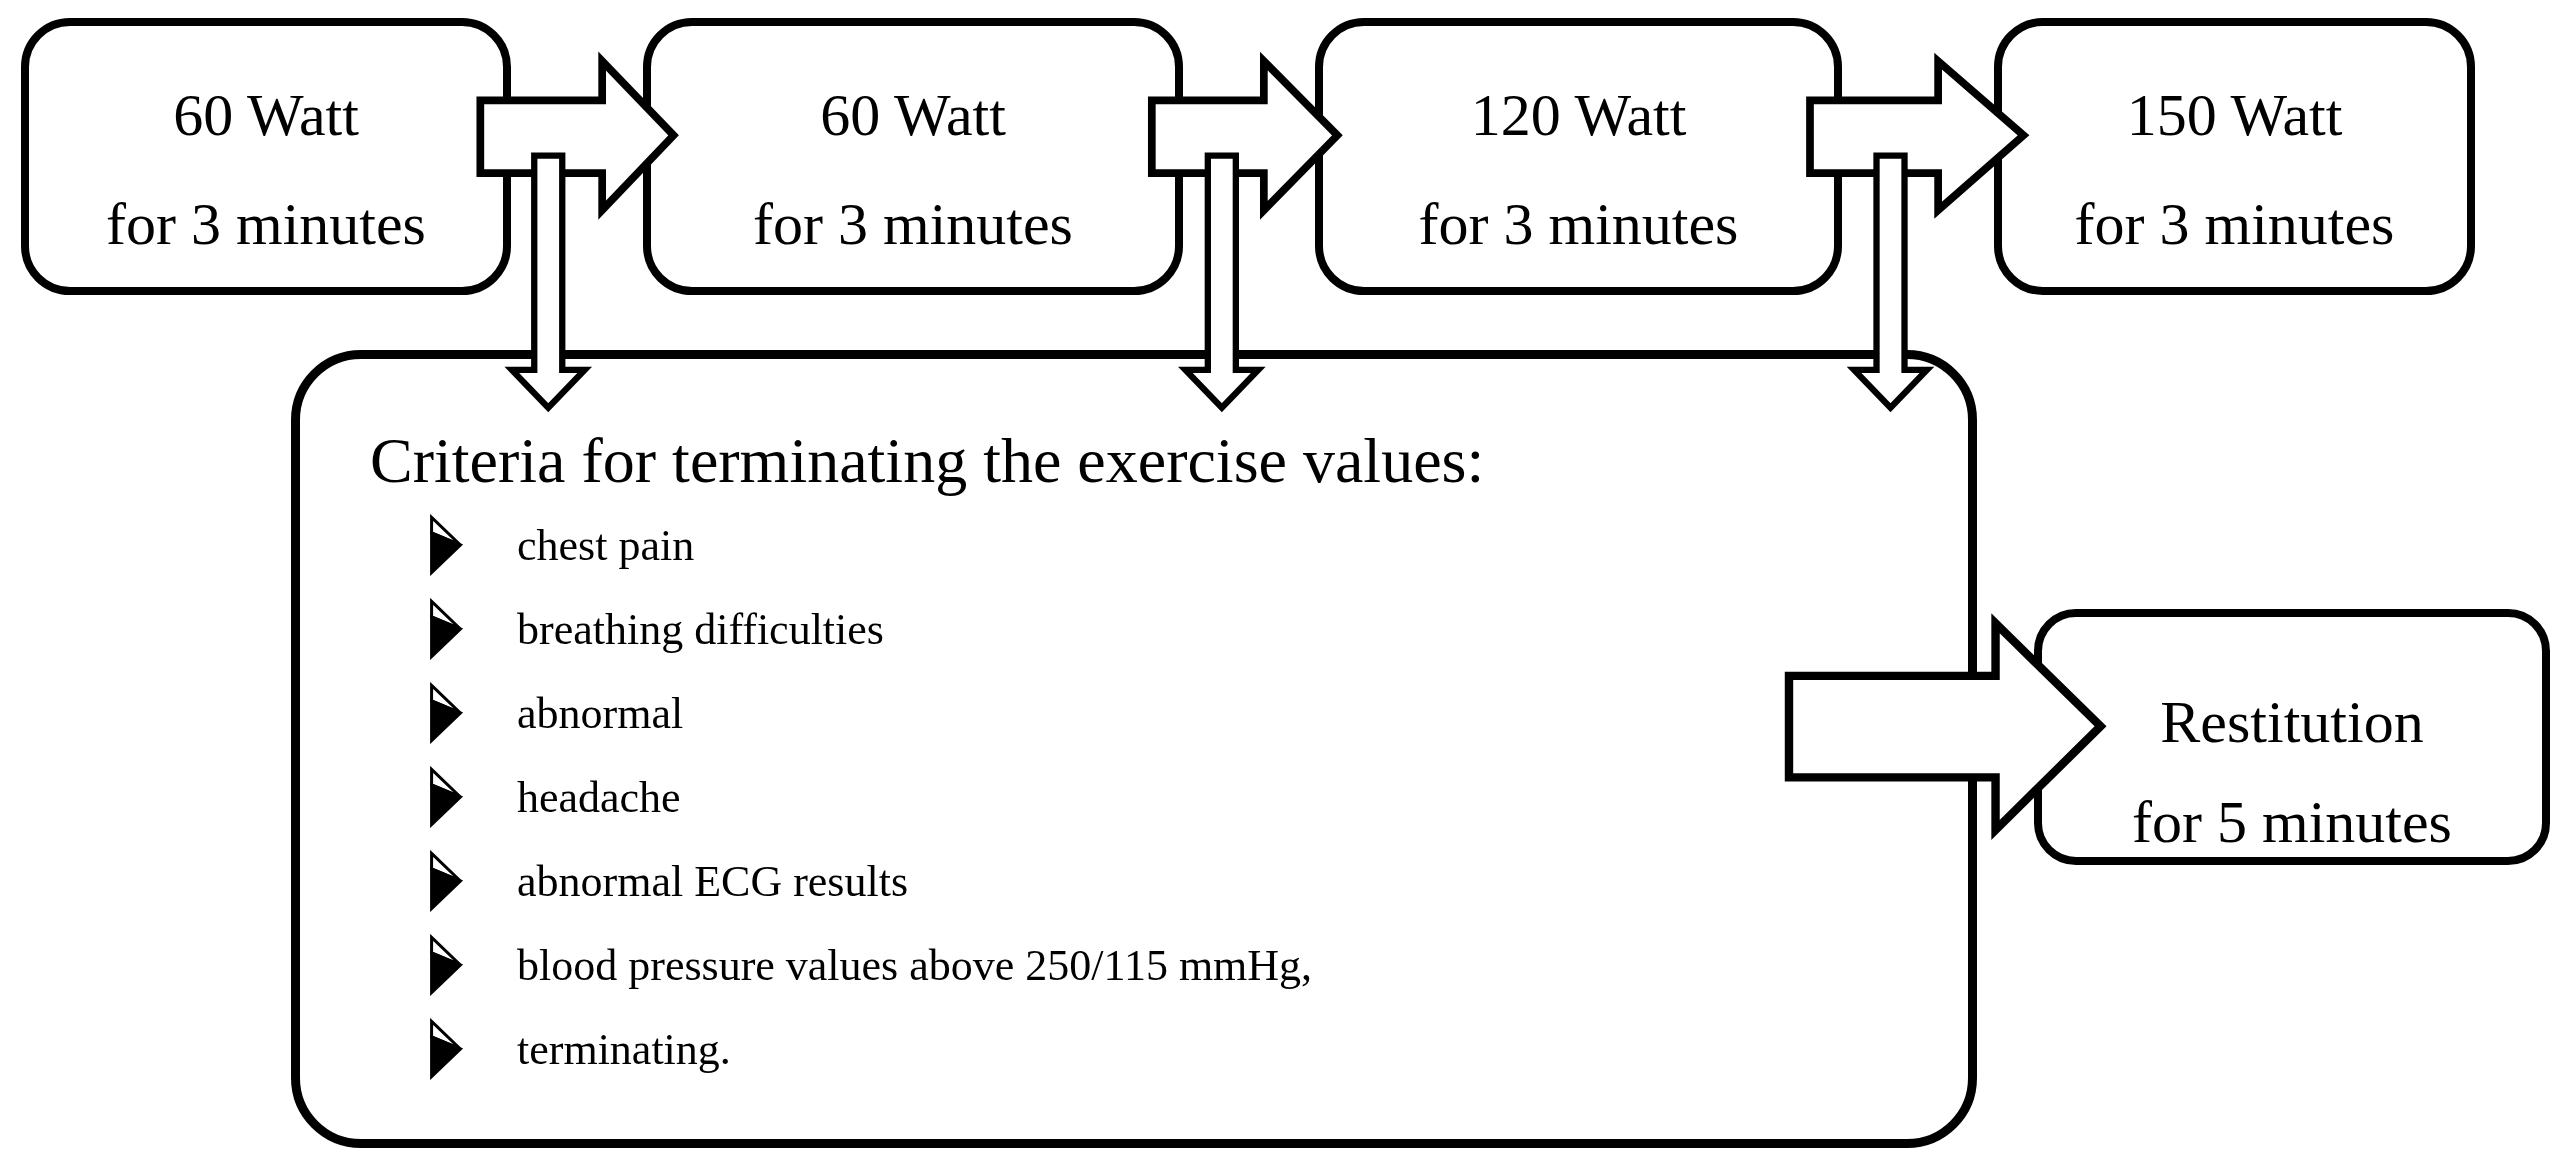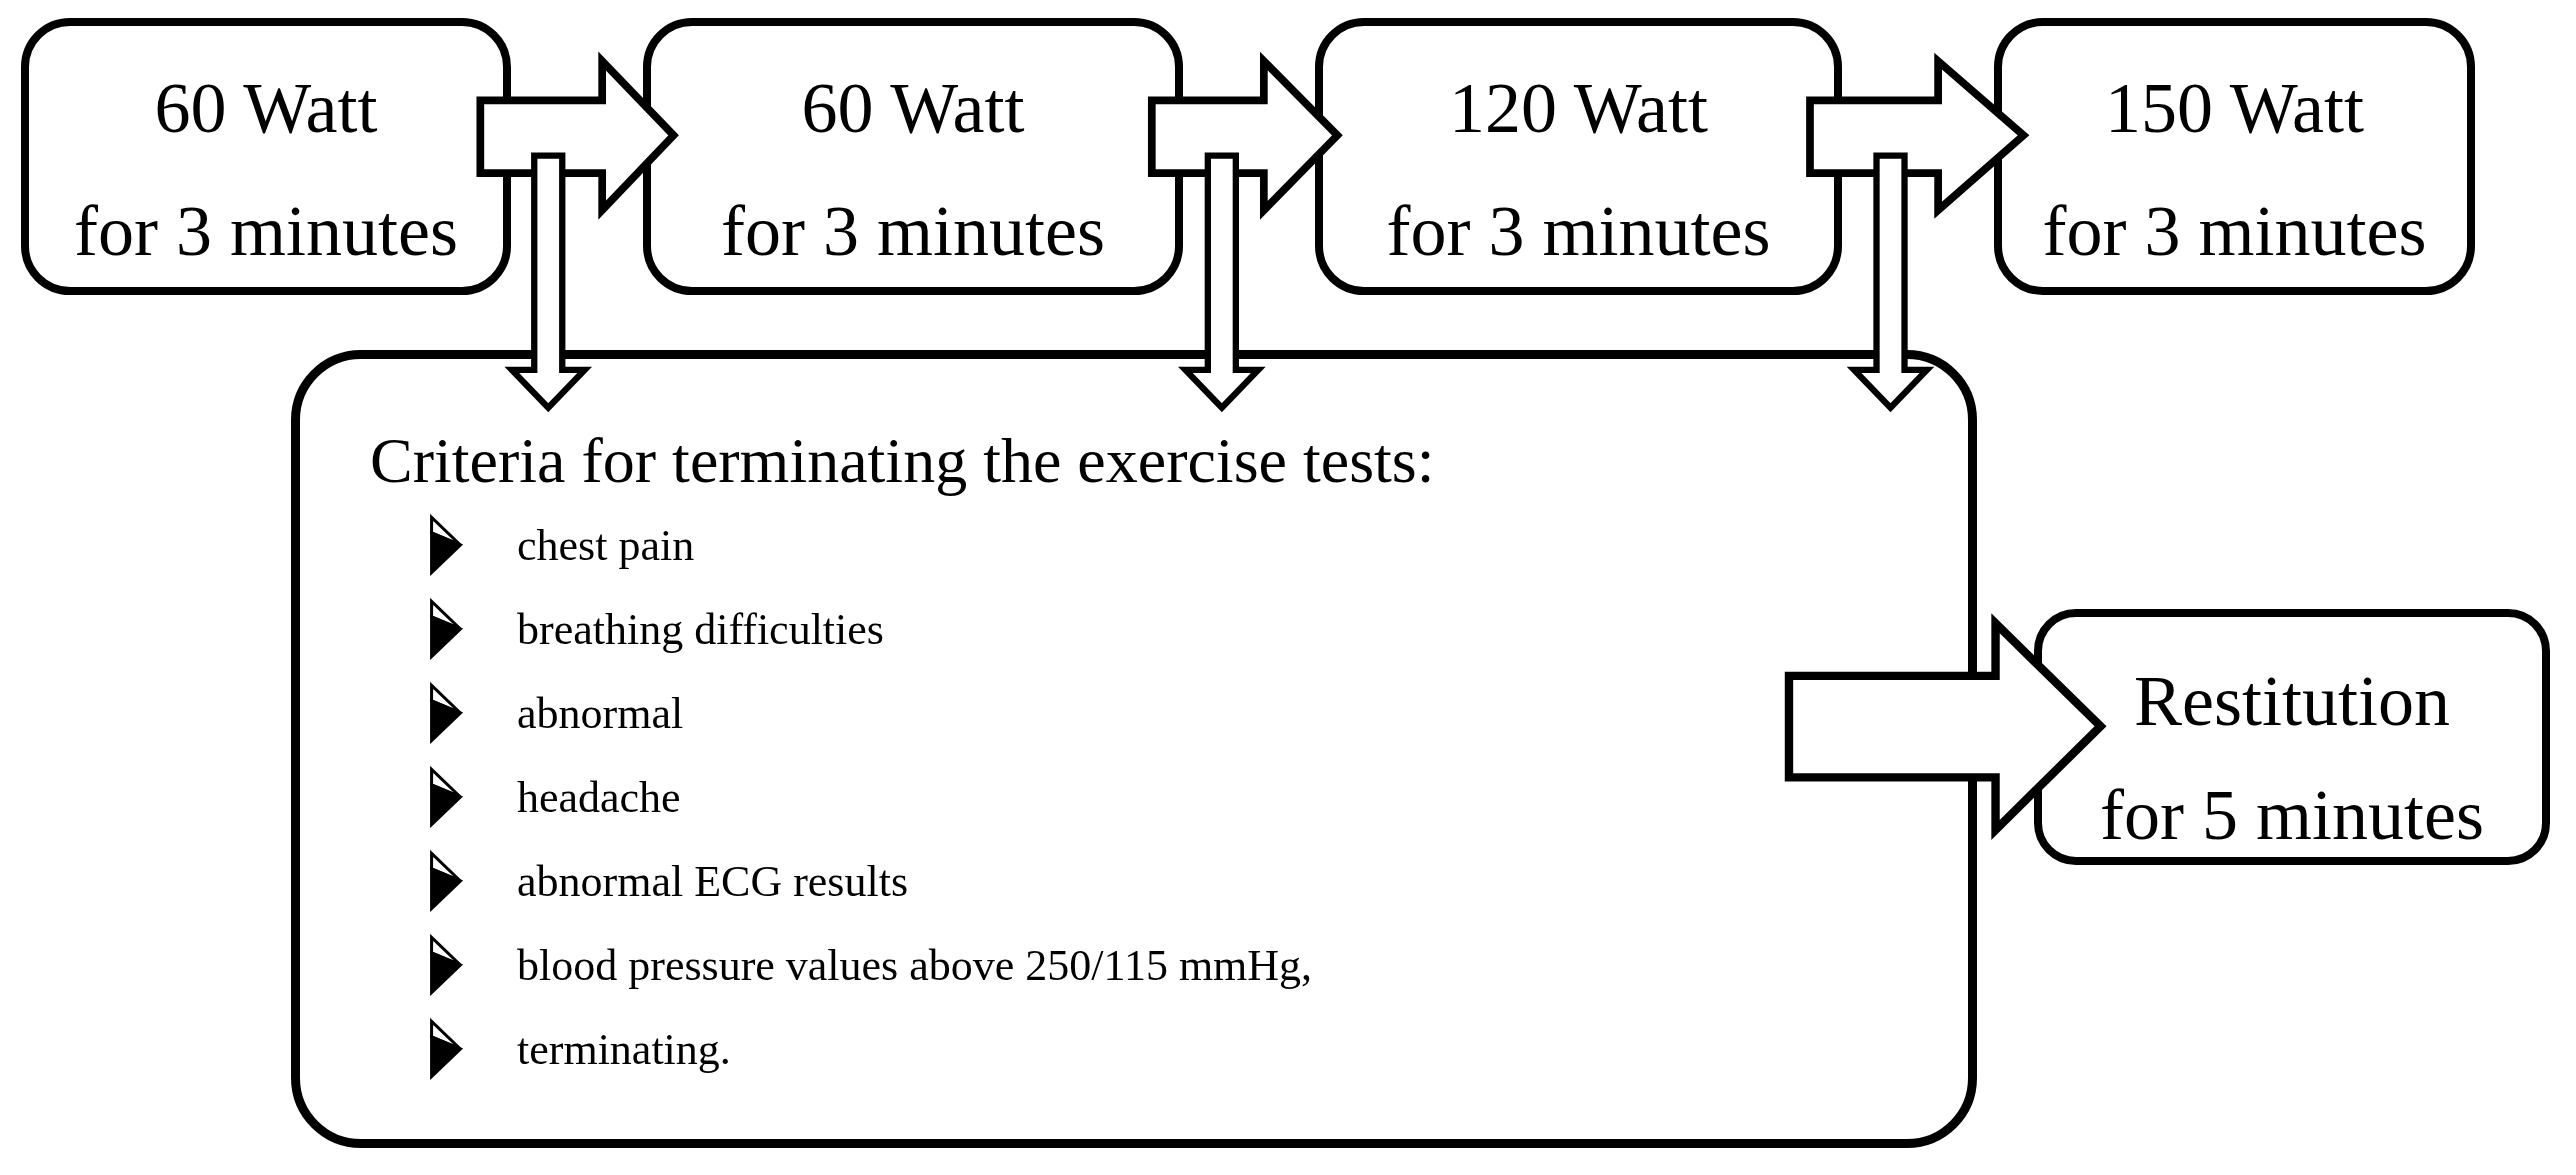--- a/index.html
+++ b/index.html
@@ -23,21 +23,21 @@
     background:#fff;
     display:flex;
     flex-direction:column;
     justify-content:center;
     align-items:center;
     row-gap:40px;
     padding-top:28px;
     z-index:1;
   }
   .stage-line{
-    font-size:72px;
+    font-size:60px;
     line-height:1.15;
     white-space:nowrap;
   }
   .box1{left:21px;width:490px;}
   .box2{left:643px;width:540px;}
   .box3{left:1315px;width:527px;}
   .box4{left:1994px;width:481px;}
   
   .criteria-box{
     position:absolute;
@@ -130,21 +130,21 @@
     <div class="stage-line">120 Watt</div>
     <div class="stage-line">for 3 minutes</div>
   </div>
   <div class="stage-box box4">
     <div class="stage-line">150 Watt</div>
     <div class="stage-line">for 3 minutes</div>
   </div>
 
   <div class="criteria-box">
     <div class="criteria-inner">
-      <div class="criteria-title">Criteria for terminating the exercise tests:</div>
+      <div class="criteria-title">Criteria for terminating the exercise values:</div>
       <ul class="criteria-list">
         <li>
           <svg class="bullet-icon" viewBox="0 0 60 100">
               <polygon points="6,4 54,50 6,30" fill="#fff" stroke="#000" stroke-width="5"></polygon>
               <polygon points="6,30 54,50 6,96" fill="#000" stroke="#000" stroke-width="5"></polygon>
             </svg>
           <span class="item-label">chest pain</span>
         </li>
         <li>
           <svg class="bullet-icon" viewBox="0 0 60 100">

